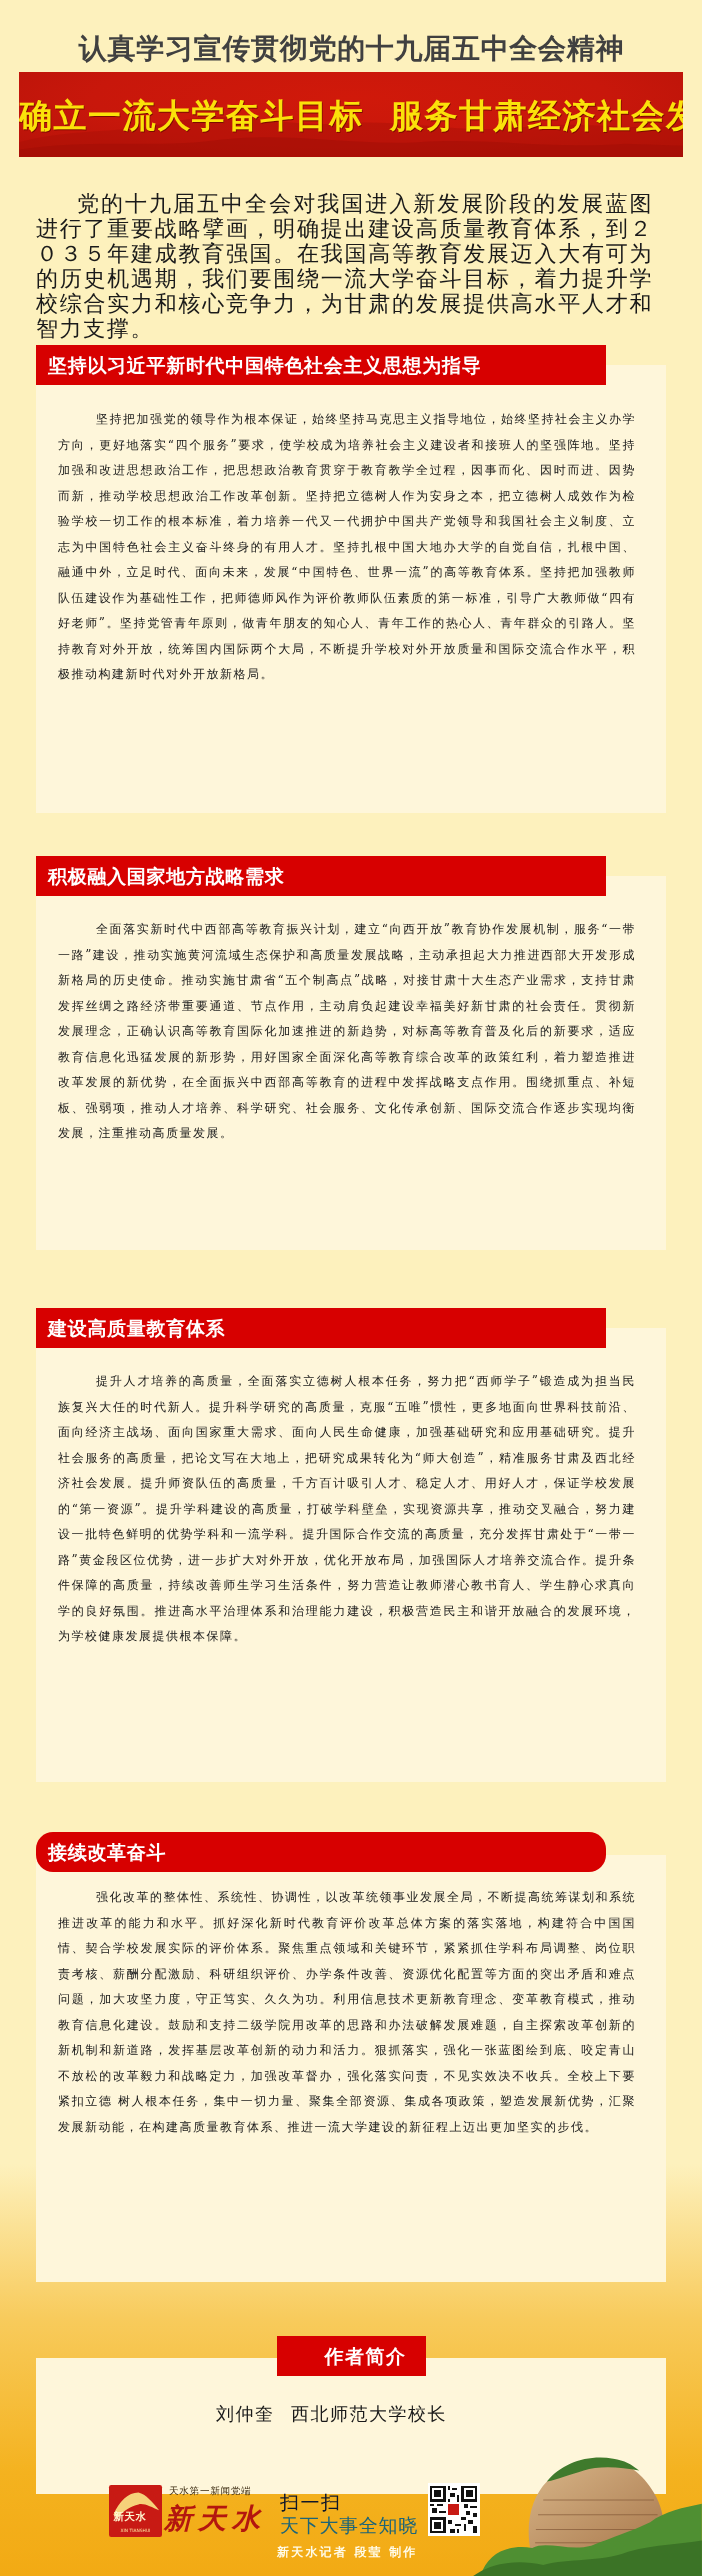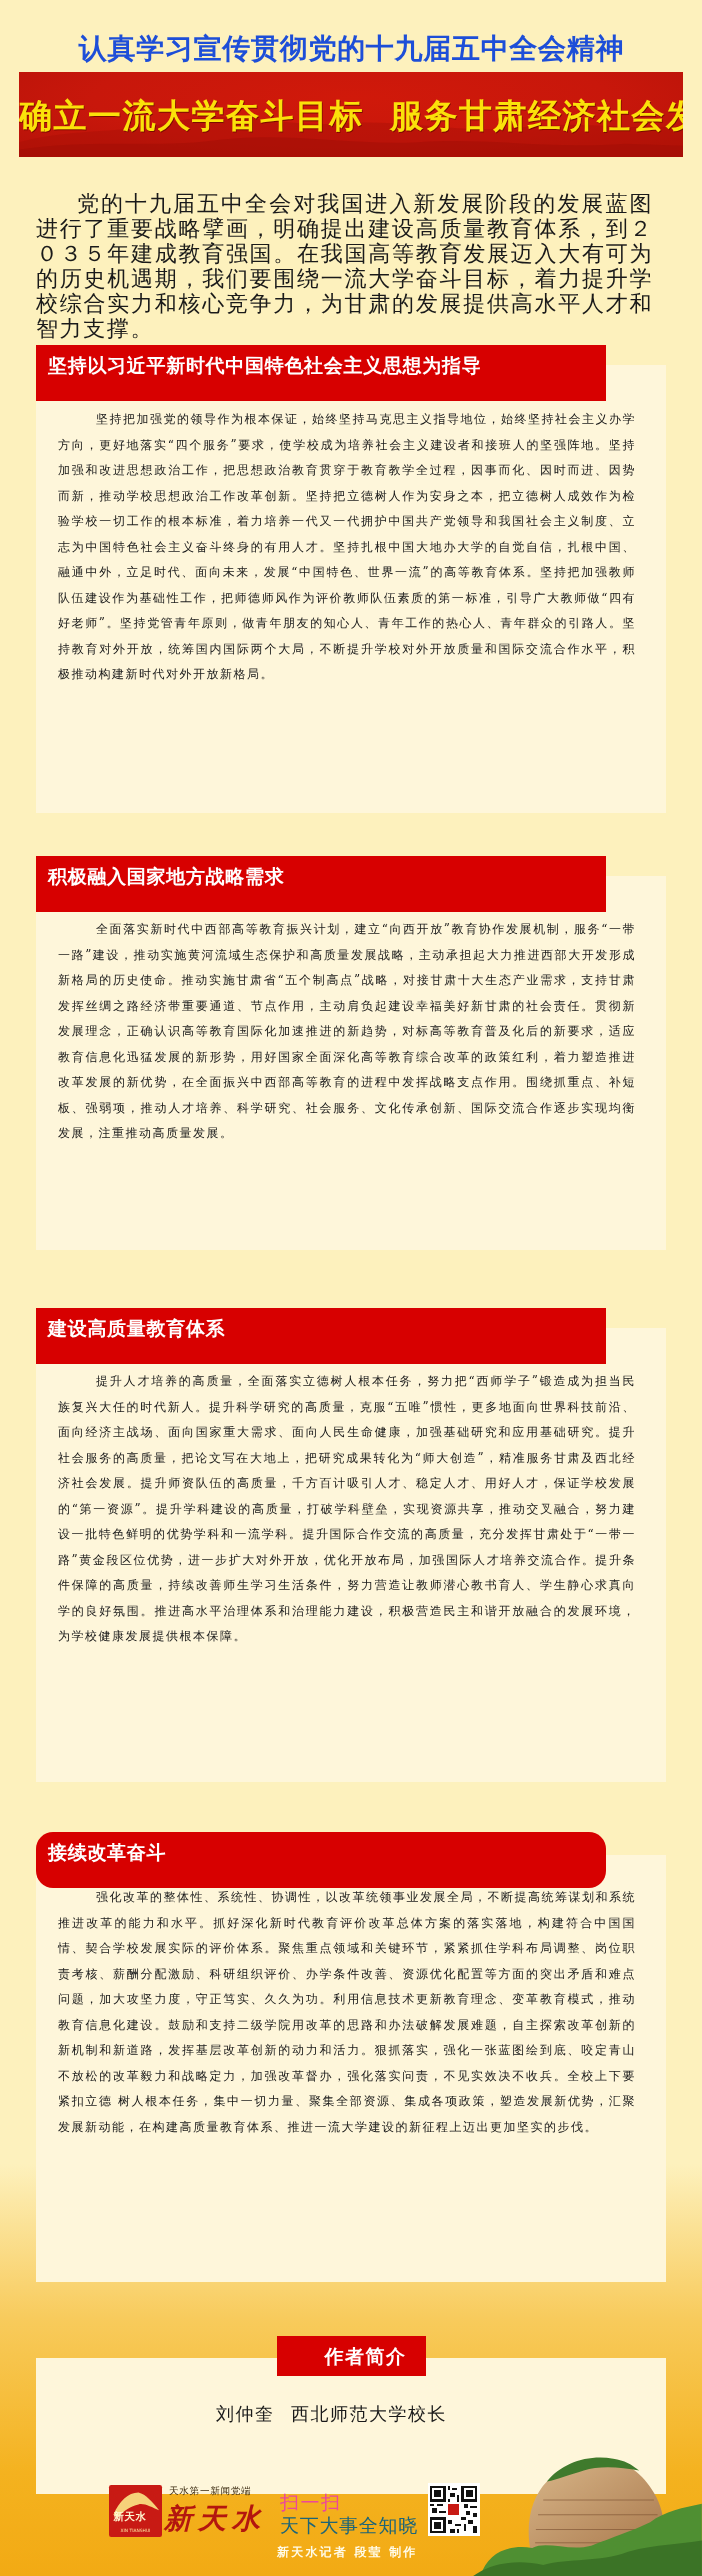--- a/index.html
+++ b/index.html
@@ -12,21 +12,21 @@
     height: 2576px;
     overflow: hidden;
   }
   .top-title {
     position: absolute; left: 0; top: 30px; width: 703px;
     text-align: center;
     font-family: "DejaVu Sans", sans-serif;
     font-weight: bold;
     font-size: 28px;
     letter-spacing: 0.7px;
-    color: #1d4ed8;
+    color: #404040;
   }
   .banner {
     position: absolute; left: 19px; top: 72px; width: 664px; height: 85px;
     background: radial-gradient(ellipse at 50% 30%, #d0190a 0%, #c8170b 55%, #b51208 100%);
     overflow: hidden;
   }
   .banner .mountain {
     position: absolute; left: 0; bottom: 0; width: 100%; height: 52px;
   }
   .banner-title {
@@ -44,21 +44,21 @@
     position: absolute; left: 36px; top: 191px; width: 617px;
     font-size: 22px; line-height: 25px; letter-spacing: 1.6px;
     text-indent: 41px;
     text-align: justify;
   }
   .section-card {
     position: absolute; left: 36px; width: 630px;
     background: #fef6da;
   }
   .section-header {
-    position: absolute; left: 36px; width: 570px; height: 56px;
+    position: absolute; left: 36px; width: 570px; height: 40px;
     background: #d70000;
     color: #ffffff;
     font-family: "DejaVu Sans", sans-serif;
     font-weight: bold;
     font-size: 19px;
     line-height: 40px;
     padding-left: 12px;
     letter-spacing: 0.7px;
   }
   .section-body {
@@ -117,21 +117,21 @@
   }
   .brand-name {
     position: absolute; left: 164px; top: 2500px;
     font-family: "DejaVu Serif", serif;
     font-weight: bold; font-style: italic;
     font-size: 28px; color: #b3160f; letter-spacing: 6px;
   }
   .scan-line1 {
     position: absolute; left: 280px; top: 2490px;
     font-family: "DejaVu Sans", sans-serif;
-    font-size: 19px; color: #ec4899; letter-spacing: 1.5px;
+    font-size: 19px; color: #0f172a; letter-spacing: 1.5px;
   }
   .scan-line2 {
     position: absolute; left: 280px; top: 2513px;
     font-family: "DejaVu Sans", sans-serif;
     font-size: 19px; color: #1e6577; letter-spacing: 0.7px;
   }
   .qr {
     position: absolute; left: 428px; top: 2483px; width: 52px; height: 53px;
     background: #fff; padding: 2.2px;
   }

